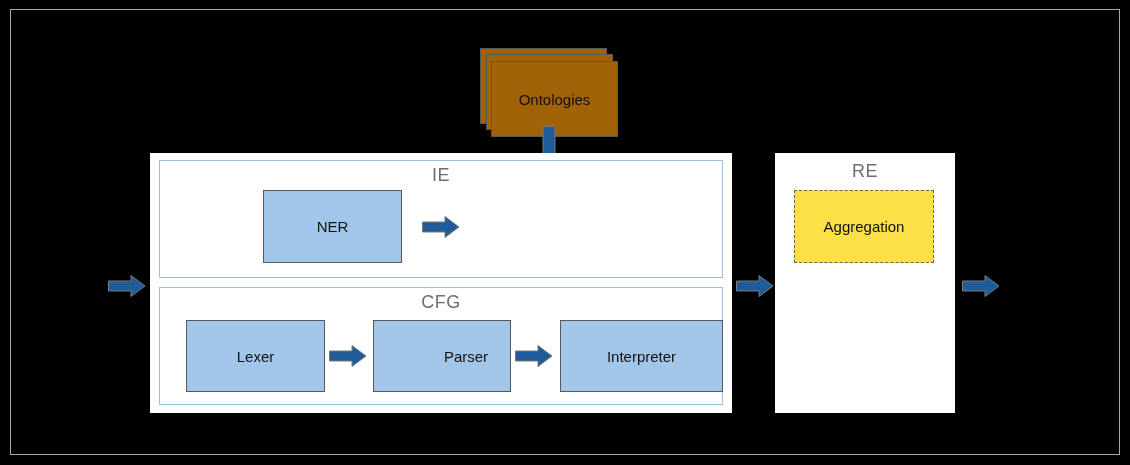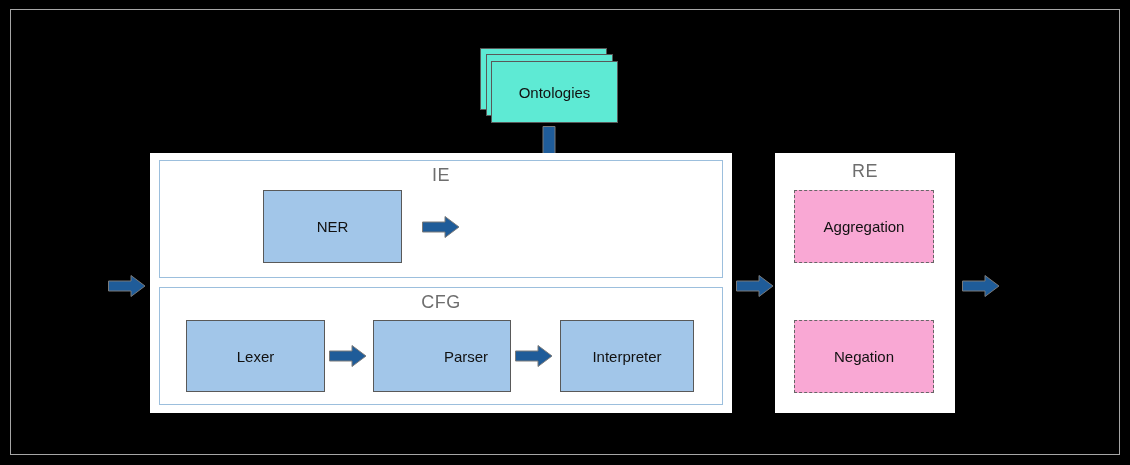--- a/index.html
+++ b/index.html
@@ -7,22 +7,22 @@
   .stage {
     position:relative; width:1130px; height:465px; background:#000000;
     font-family:"Liberation Sans", sans-serif; overflow:hidden;
   }
   .frame {
     position:absolute; left:10px; top:9px; right:10px; bottom:10px;
     border:1px solid #A6A6A6;
   }
   
   .doc-card {
-    position:absolute; width:127px; height:62px;
-    background:#5eead4; border:1px solid #595959;
+    position:absolute; width:127px; height:76px;
+    background:#a16207; border:1px solid #595959;
   }
   .doc-back  { left:480px; top:48px; }
   .doc-mid   { left:486px; top:54px; }
   .doc-front {
     left:491px; top:61px; display:flex; align-items:center; justify-content:center;
     font-size:15px; color:#111111;
   }
   
   .container { position:absolute; left:150px; top:153px; width:582px; height:260px; background:#ffffff; }
   .group {
@@ -40,23 +40,23 @@
   
   .node {
     position:absolute; background:#A2C6E9; border:1px solid #595959;
     display:flex; align-items:center; justify-content:center;
     font-size:15px; color:#111111;
   }
   .node-ner    { left:263px; top:190px; width:139px; height:73px; }
   .node-nel    { left:479px; top:190px; width:140px; height:73px; }
   .node-lexer  { left:186px; top:320px; width:139px; height:72px; }
   .node-parser { left:373px; top:320px; width:138px; height:72px;padding-left:48px; }
-  .node-interp { left:560px; top:320px; width:134px; height:72px; }
+  .node-interp { left:560px; top:320px; width:163px; height:72px; }
   .node-dashed {
-    background:#f9a8d4; border:1px dashed #666666;
+    background:#fde047; border:1px dashed #666666;
   }
   .node-aggr { left:794px; top:190px; width:140px; height:73px; }
   .node-neg  { left:794px; top:320px; width:140px; height:73px; }
   
   .arrow { position:absolute; }
   .arrow-in        { left:108px; top:275px; }
   .arrow-ner-nel   { left:422px; top:216px; }
   .arrow-lex-par   { left:329px; top:345px; }
   .arrow-par-int   { left:515px; top:345px; }
   .arrow-mid       { left:736px; top:275px; }
@@ -123,21 +123,18 @@
   <svg class="arrow arrow-mid" width="38" height="22" viewBox="0 0 38 22">
     <polygon points="0.5,6 23,6 23,0.5 37,11 23,21.5 23,16 0.5,16"></polygon>
   </svg>
 
   <div class="panel-re">
     <div class="group-label">RE</div>
   </div>
   <div class="node node-dashed node-aggr">
     <span>Aggregation</span>
   </div>
-  <div class="node node-dashed node-neg">
-    <span>Negation</span>
-  </div>
 
   <svg class="arrow arrow-out" width="38" height="22" viewBox="0 0 38 22">
     <polygon points="0.5,6 23,6 23,0.5 37,11 23,21.5 23,16 0.5,16"></polygon>
   </svg>
 
 </div>
 
 </body></html>

